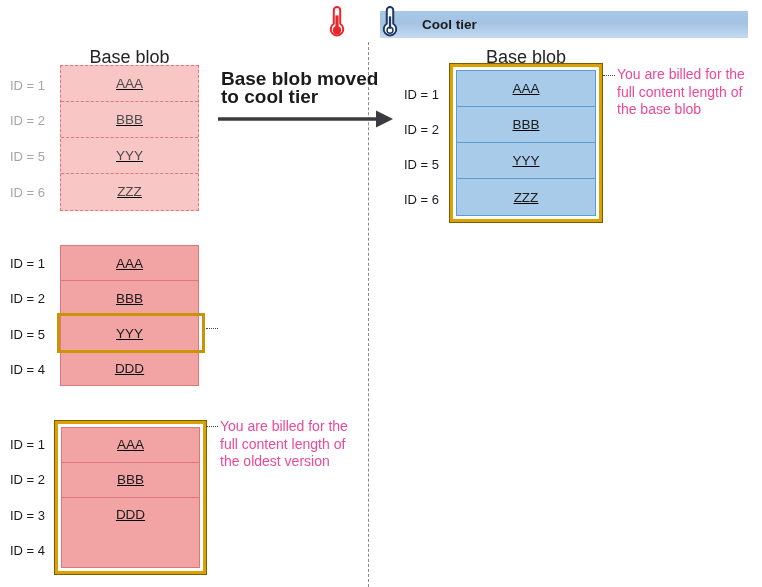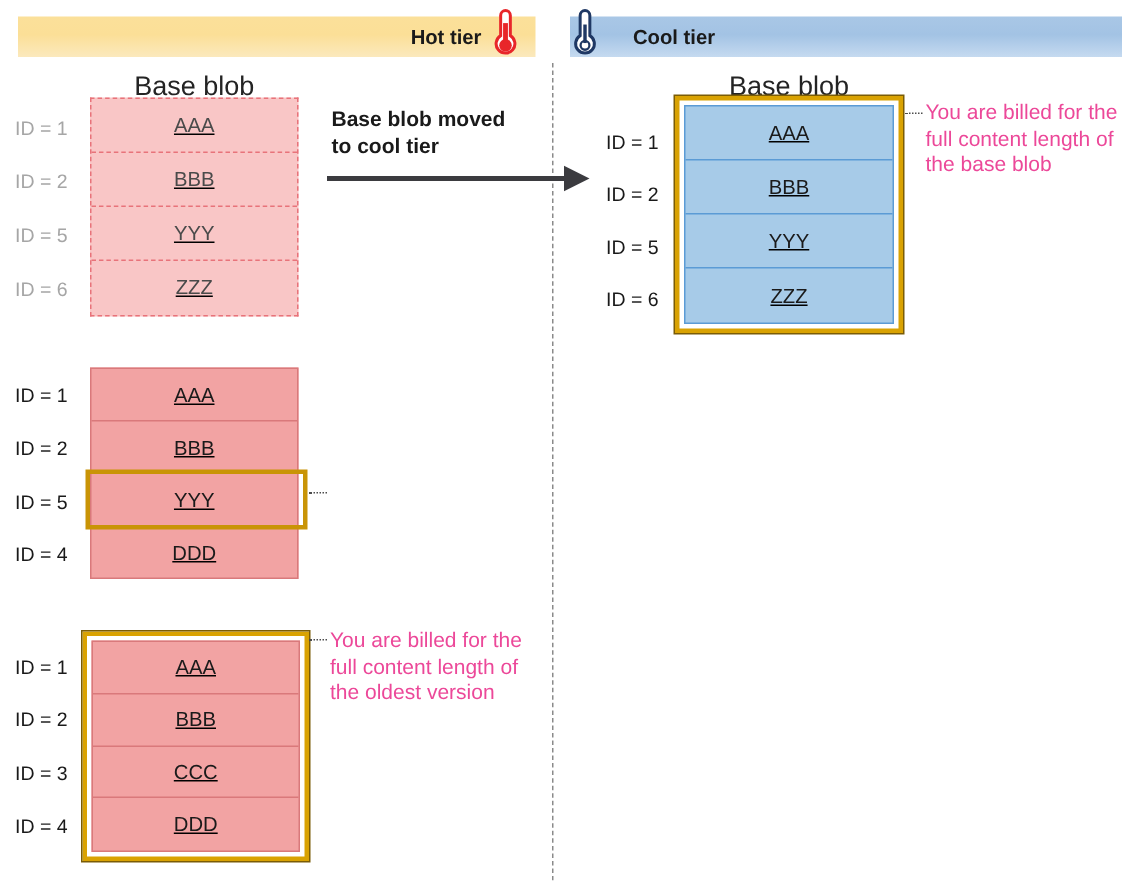--- a/index.html
+++ b/index.html
@@ -99,32 +99,29 @@
   .note{
     position:absolute;font-size:14px;color:#ec4899;
     line-height:17.5px;
   }
   .leader{
     position:absolute;border-top:1.5px dotted #4d4d4d;height:0;
   }
 
   
   .arrow-label{
-    position:absolute;font-weight:bold;font-size:14px;color:#1a1a1a;
+    position:absolute;font-weight:bold;font-size:19px;color:#1a1a1a;
     line-height:18px;white-space:pre-line;
   }
 </style>
 </head>
 <body>
 
 <div class="canvas">
 
-  <div class="banner banner-hot">
-    <span>Hot tier</span>
-  </div>
   <svg class="thermo" style="left:328px;top:4px;" viewBox="0 0 18 40">
     <path d="M9 3.2 a3.4 3.4 0 0 1 3.4 3.4 v14.2 a6.6 6.6 0 1 1 -6.8 0 V6.6 A3.4 3.4 0 0 1 9 3.2 Z" fill="#ffffff" stroke="#e8262a" stroke-width="2.1"></path>
     <circle cx="9" cy="27.6" r="4.4" fill="#e8262a"></circle>
     <rect x="7.3" y="12" width="3.4" height="14" fill="#e8262a"></rect>
   </svg>
 
   <div class="banner banner-cool">
     <span>Cool tier</span>
   </div>
   <svg class="thermo" style="left:381px;top:4px;" viewBox="0 0 18 40">
@@ -175,21 +172,20 @@
 
   <div class="idlabel" style="left:10px;top:437px;">ID = 1</div>
   <div class="idlabel" style="left:10px;top:472px;">ID = 2</div>
   <div class="idlabel" style="left:10px;top:508px;text-align:right;">ID = 3</div>
   <div class="idlabel" style="left:10px;top:543px;">ID = 4</div>
 
   <div class="gold-frame" style="left:55px;top:421px;width:151px;height:153px;">
     <div class="stack stack-pink" style="position:relative;left:0;top:0;width:100%;height:100%;">
       <div class="cell" style="height:25%;">AAA</div>
       <div class="cell" style="height:25%;">BBB</div>
-      <div class="cell" style="height:25%;">CCC</div>
       <div class="cell" style="height:25%;">DDD</div>
     </div>
   </div>
 
   <div class="leader" style="left:206px;top:426px;width:12px;"></div>
   <div class="note" style="left:220px;top:418px;white-space:pre-line;">You are billed for the
 full content length of
 the oldest version</div>
 
   <div class="caption" style="left:453px;top:47px;width:146px;">Base blob</div>

